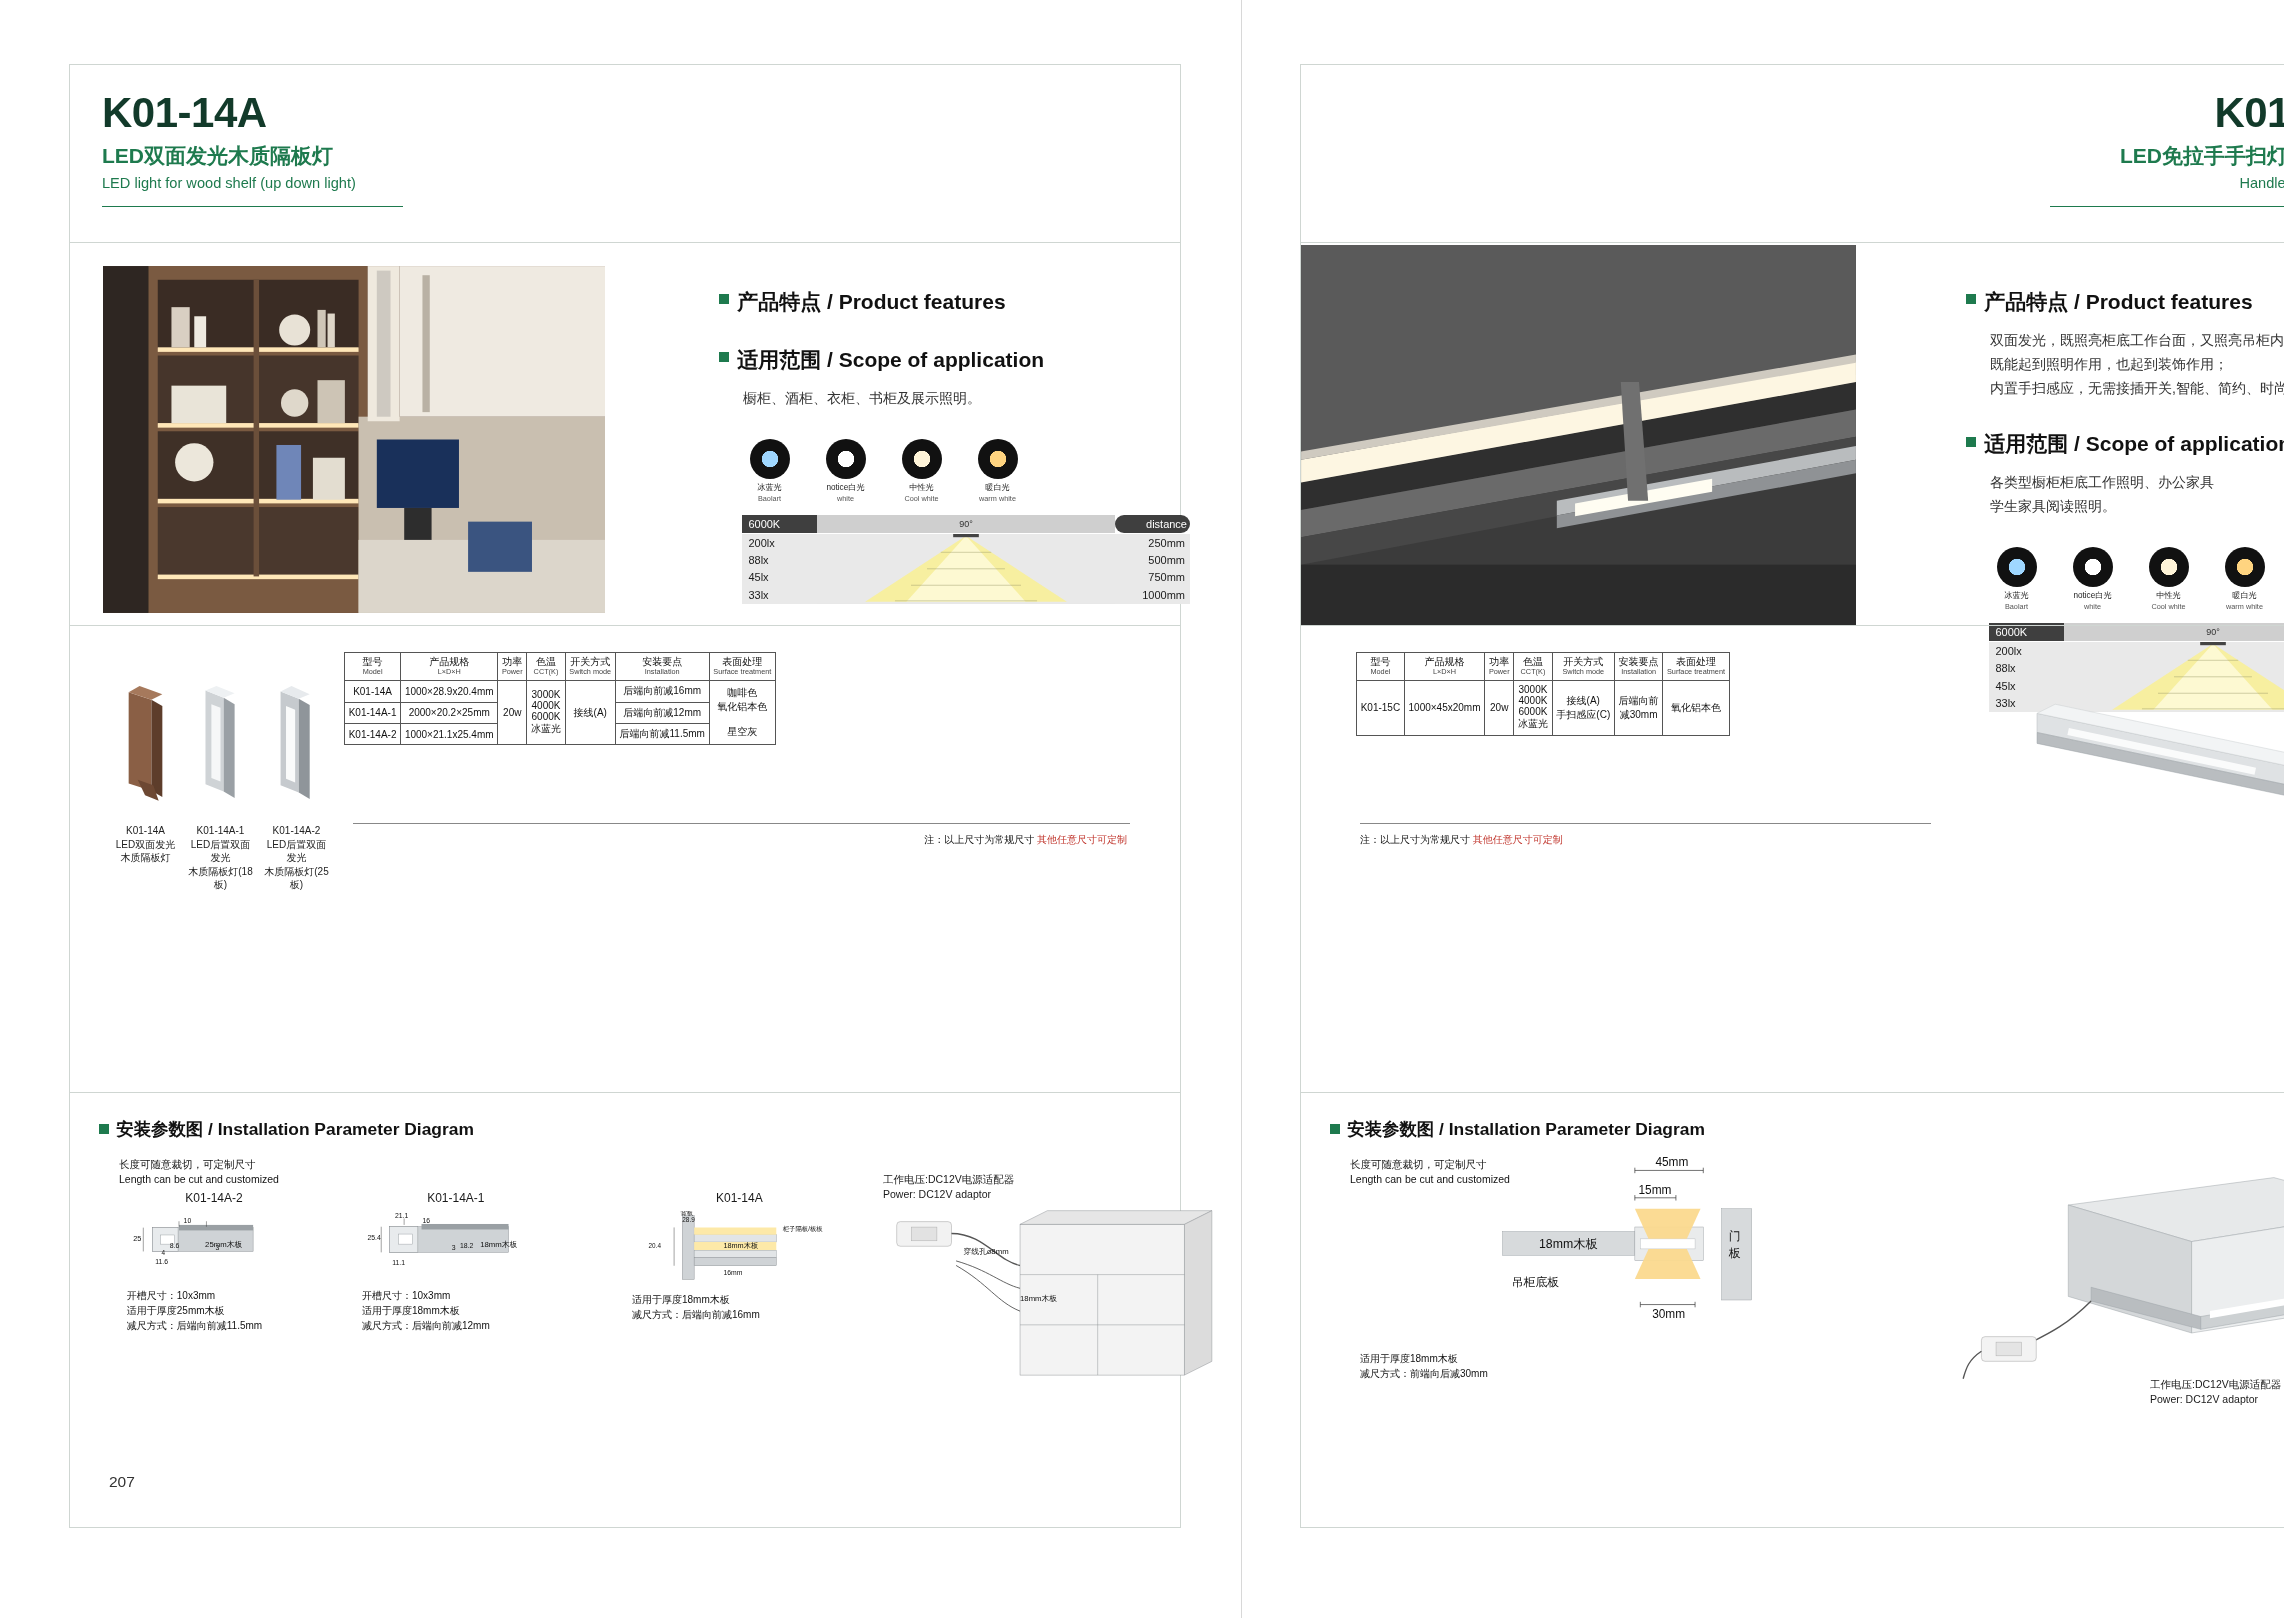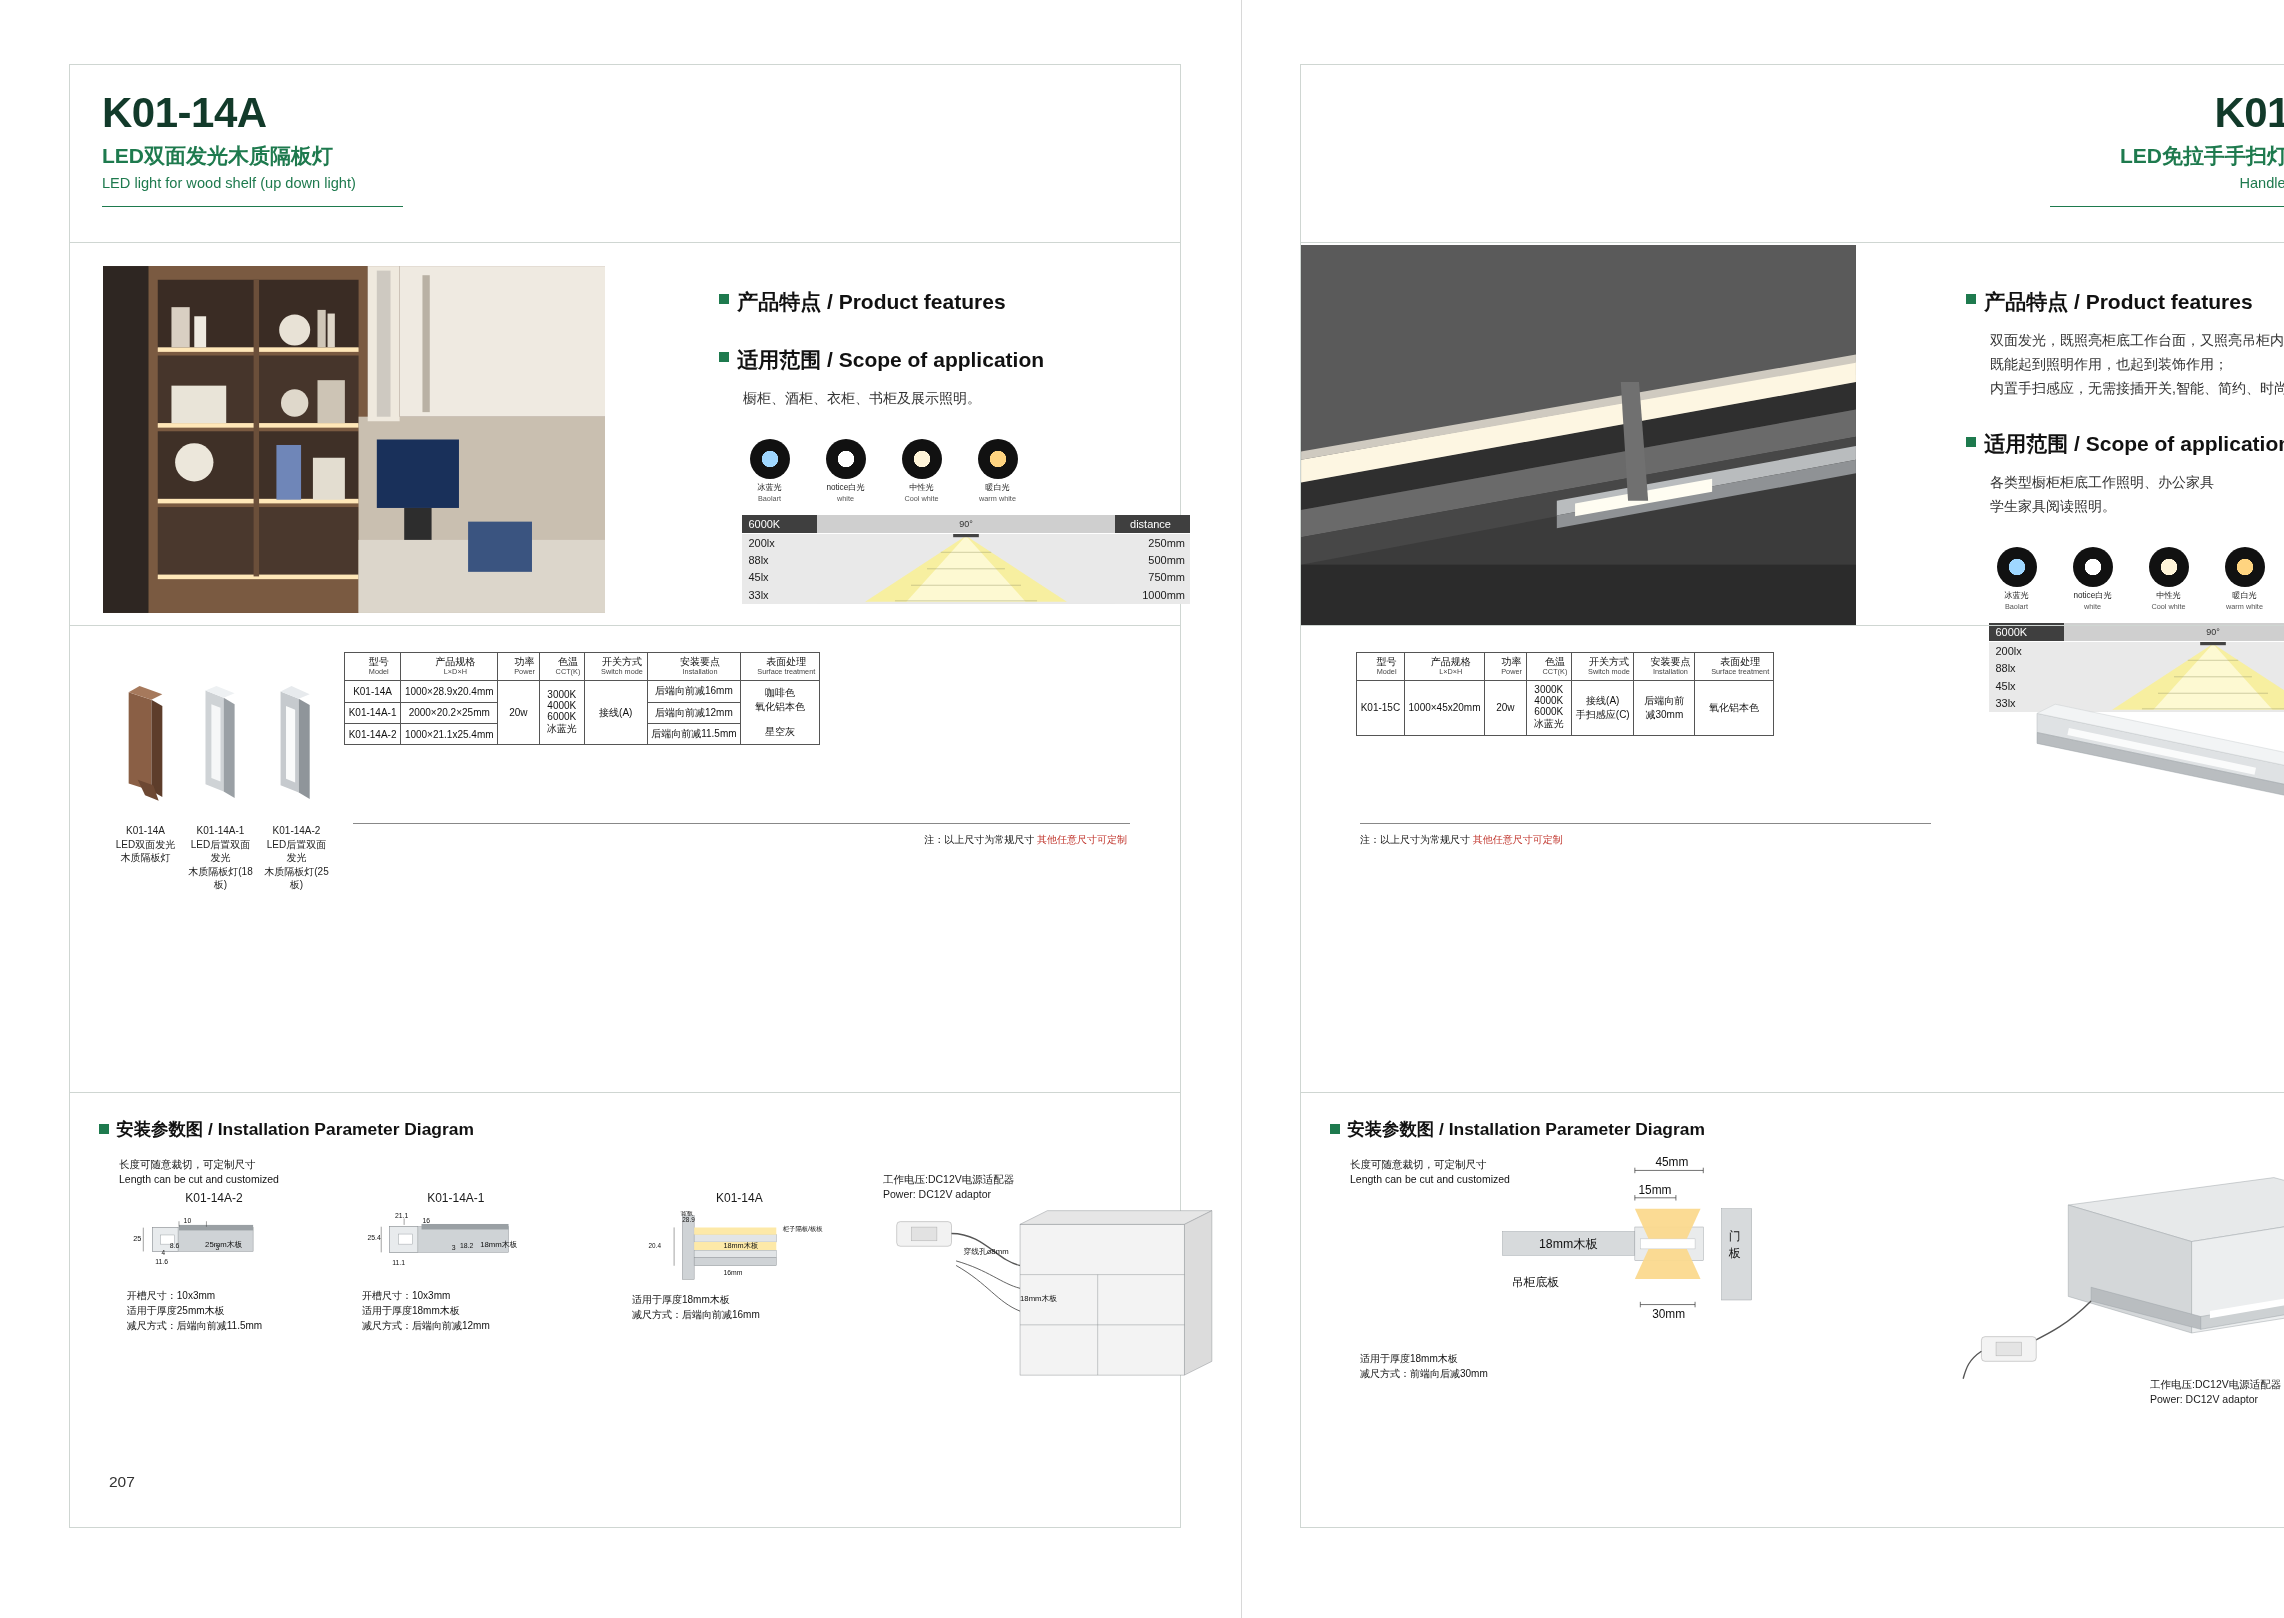--- a/index.html
+++ b/index.html
@@ -45,40 +45,40 @@
   .d3{background:radial-gradient(circle at 50% 50%, #fff4d8 0 28%, #111 30% 100%);}
   .d4{background:radial-gradient(circle at 50% 50%, #ffd480 0 28%, #111 30% 100%);}
   .cctname{font-size:8.2px;line-height:1.25;margin-top:3.7px;color:#222;}
   .cctname i{display:block;font-style:normal;font-size:7.3px;color:#555;}
 
   
   .lux{margin:12px 0 0 23px;width:448px;font-size:11px;}
   .luxhead{display:flex;height:18px;}
   .luxhead .k{width:75px;background:#3f3f3f;color:#fff;display:flex;align-items:center;padding-left:6.4px;box-sizing:border-box;font-size:11px;}
   .luxhead .mid{flex:1;background:#cfcfcf;}
-  .luxhead .d{width:75px;background:#3f3f3f;color:#fff;display:flex;align-items:center;justify-content:flex-end;padding-right:19px;box-sizing:border-box;font-size:11px;}
+  .luxhead .d{width:75px;background:#3f3f3f;color:#fff;display:flex;align-items:center;justify-content:flex-end;padding-right:3px;box-sizing:border-box;font-size:11px;border-radius:9px;}
   .luxbody{position:relative;border-top:0.5px solid #fff;}
   .luxrow{display:flex;height:17.4px;align-items:center;}
   .luxrow .v{width:75px;padding-left:6.4px;box-sizing:border-box;background:#e9e9e9;height:17.4px;display:flex;align-items:center;}
   .luxrow .c{flex:1;height:17.4px;background:#e9e9e9;}
   .luxrow .m{width:75px;height:17.4px;background:#e9e9e9;display:flex;align-items:center;justify-content:flex-end;padding-right:5px;box-sizing:border-box;}
   .beam{position:absolute;left:75px;top:0;right:75px;height:100%;pointer-events:none;}
   .beamsvg{width:100%;height:100%;display:block;}
   .angle{position:absolute;left:50%;top:-15.5px;transform:translateX(-50%);font-size:9px;color:#333;}
 
   
   .specrow{position:absolute;left:0;top:562px;width:100%;height:466px;}
   .specrow-rule{position:absolute;left:0;bottom:0;width:100%;height:1.4px;background:#cfd6d2;}
   .prodimgs{position:absolute;left:50px;top:59px;width:215px;}
   .pi{position:absolute;width:69px;text-align:center;}
   .picap{font-size:10px;line-height:1.35;margin-top:6.4px;color:#222;}
 
   table.spec{border-collapse:collapse;font-size:10px;}
   table.spec th,table.spec td{border:0.5px solid #555;padding:3.2px 3.7px;text-align:center;vertical-align:middle;color:#111;}
-  table.spec th{font-weight:normal;line-height:1.2;padding-left:16px;}
+  table.spec th{font-weight:normal;line-height:1.2;}
   table.spec th i{display:block;font-style:normal;font-size:7.3px;color:#444;}
   .note{font-size:10px;color:#111;}
   .note .red{color:#c0342b;}
 
   
   .inst{position:absolute;left:0;top:1030px;width:100%;bottom:0;}
   .insthdr{display:flex;align-items:center;gap:7.3px;margin:22px 0 0 29px;}
   .instttl{font-size:17.4px;font-weight:bold;color:#111;}
   .lencut{font-size:10.5px;line-height:1.45;color:#111;margin:16px 0 0 49px;}
 

